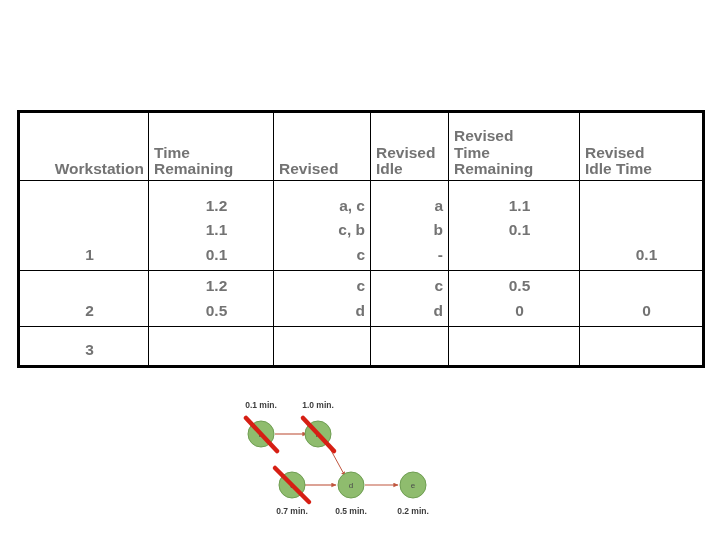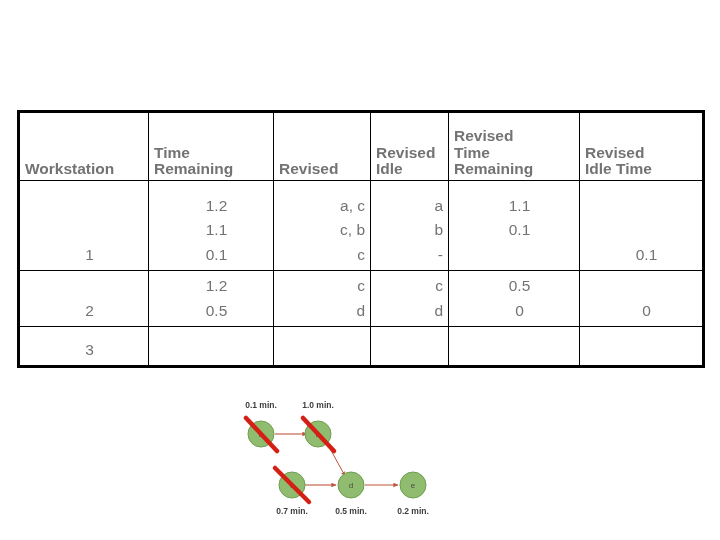--- a/index.html
+++ b/index.html
@@ -35,32 +35,32 @@
     color: #737373;
     background: #ffffff;
   }
   #assignment-table thead th {
     font-weight: bold;
     line-height: 1.08;
     padding: 2px 4px 2px 5px;
     height: 63px;
     vertical-align: bottom;
   }
-  .th-center { text-align: left; }
+  .th-center { text-align: right; }
   .th-left   { text-align: left; }
 
   .col-ws      { width: 130px; }
   .col-timerem { width: 125px; }
   .col-elig    { width: 97px; }
   .col-assign  { width: 78px; }
   .col-revised { width: 131px; }
   .col-idle    { width: 124px; }
 
   #assignment-table tbody td {
-    font-weight: normal;
+    font-weight: bold;
     padding: 2px 5px 3px 16px;
     line-height: 1.58;
     vertical-align: bottom;
   }
   .cell-center { text-align: center; }
   .cell-left   { text-align: right; }
 
   .stack-line { display: block; white-space: pre; }
 
   .row-1 td { height: 84px; }

